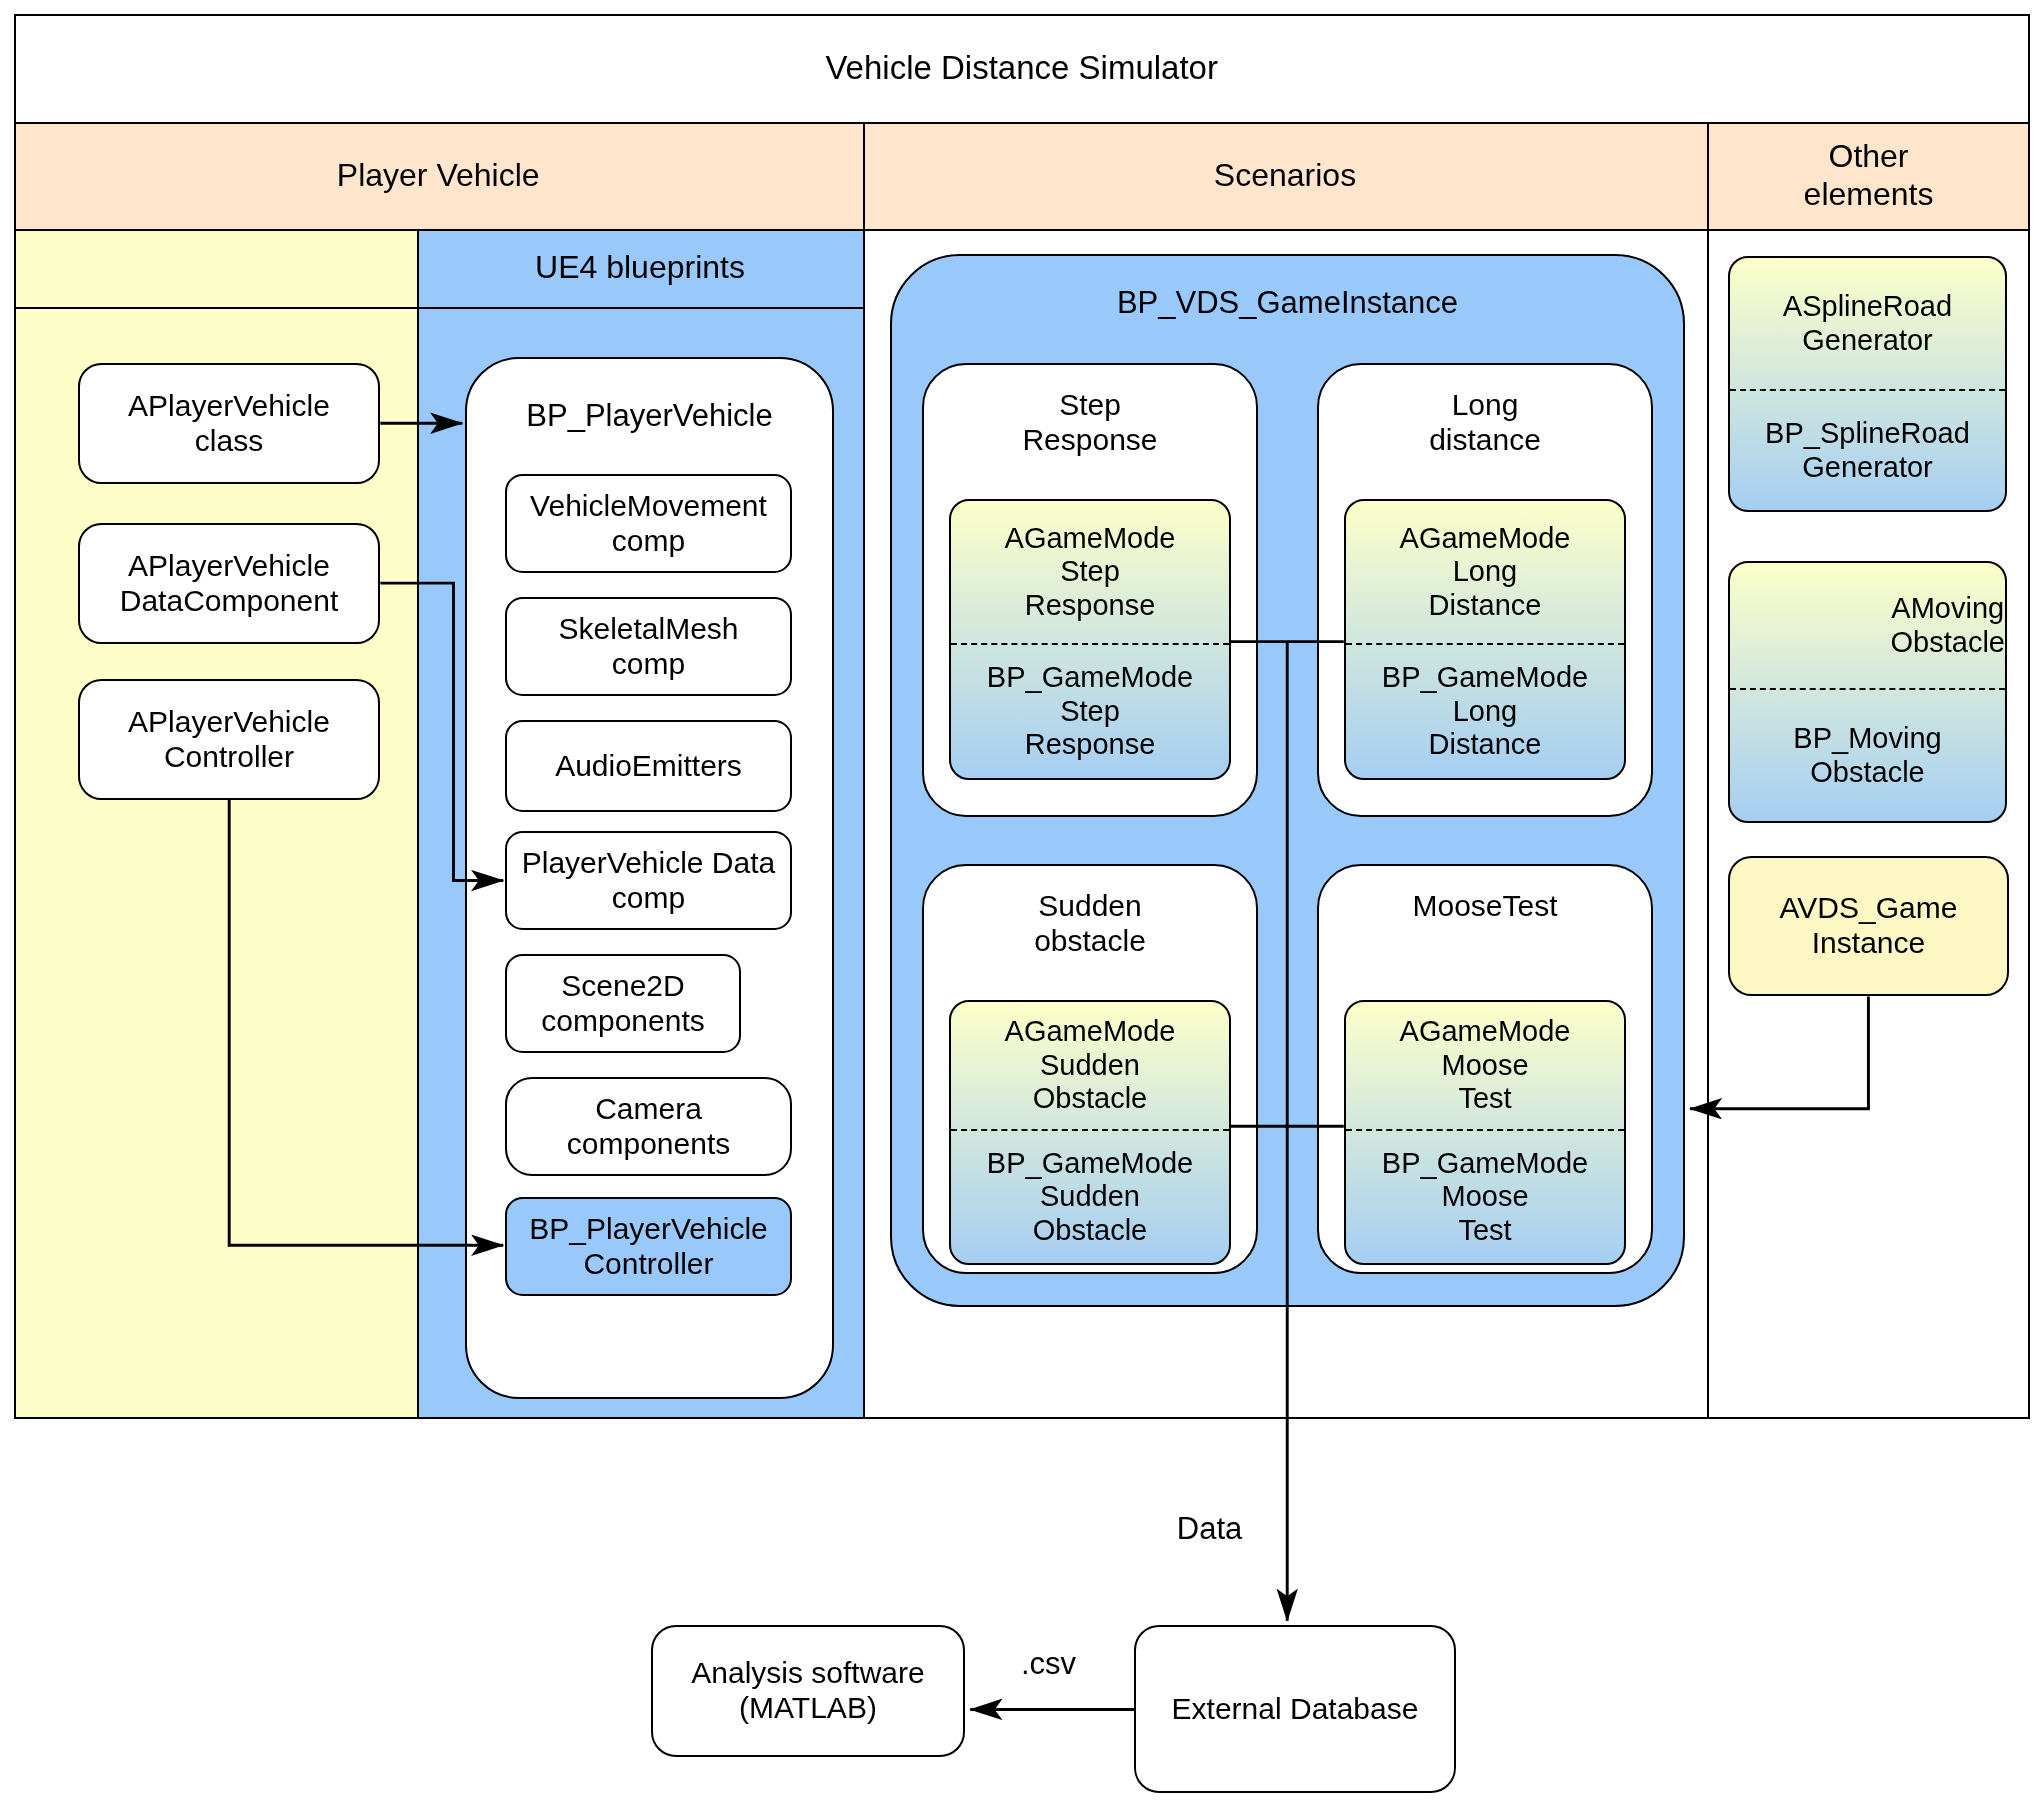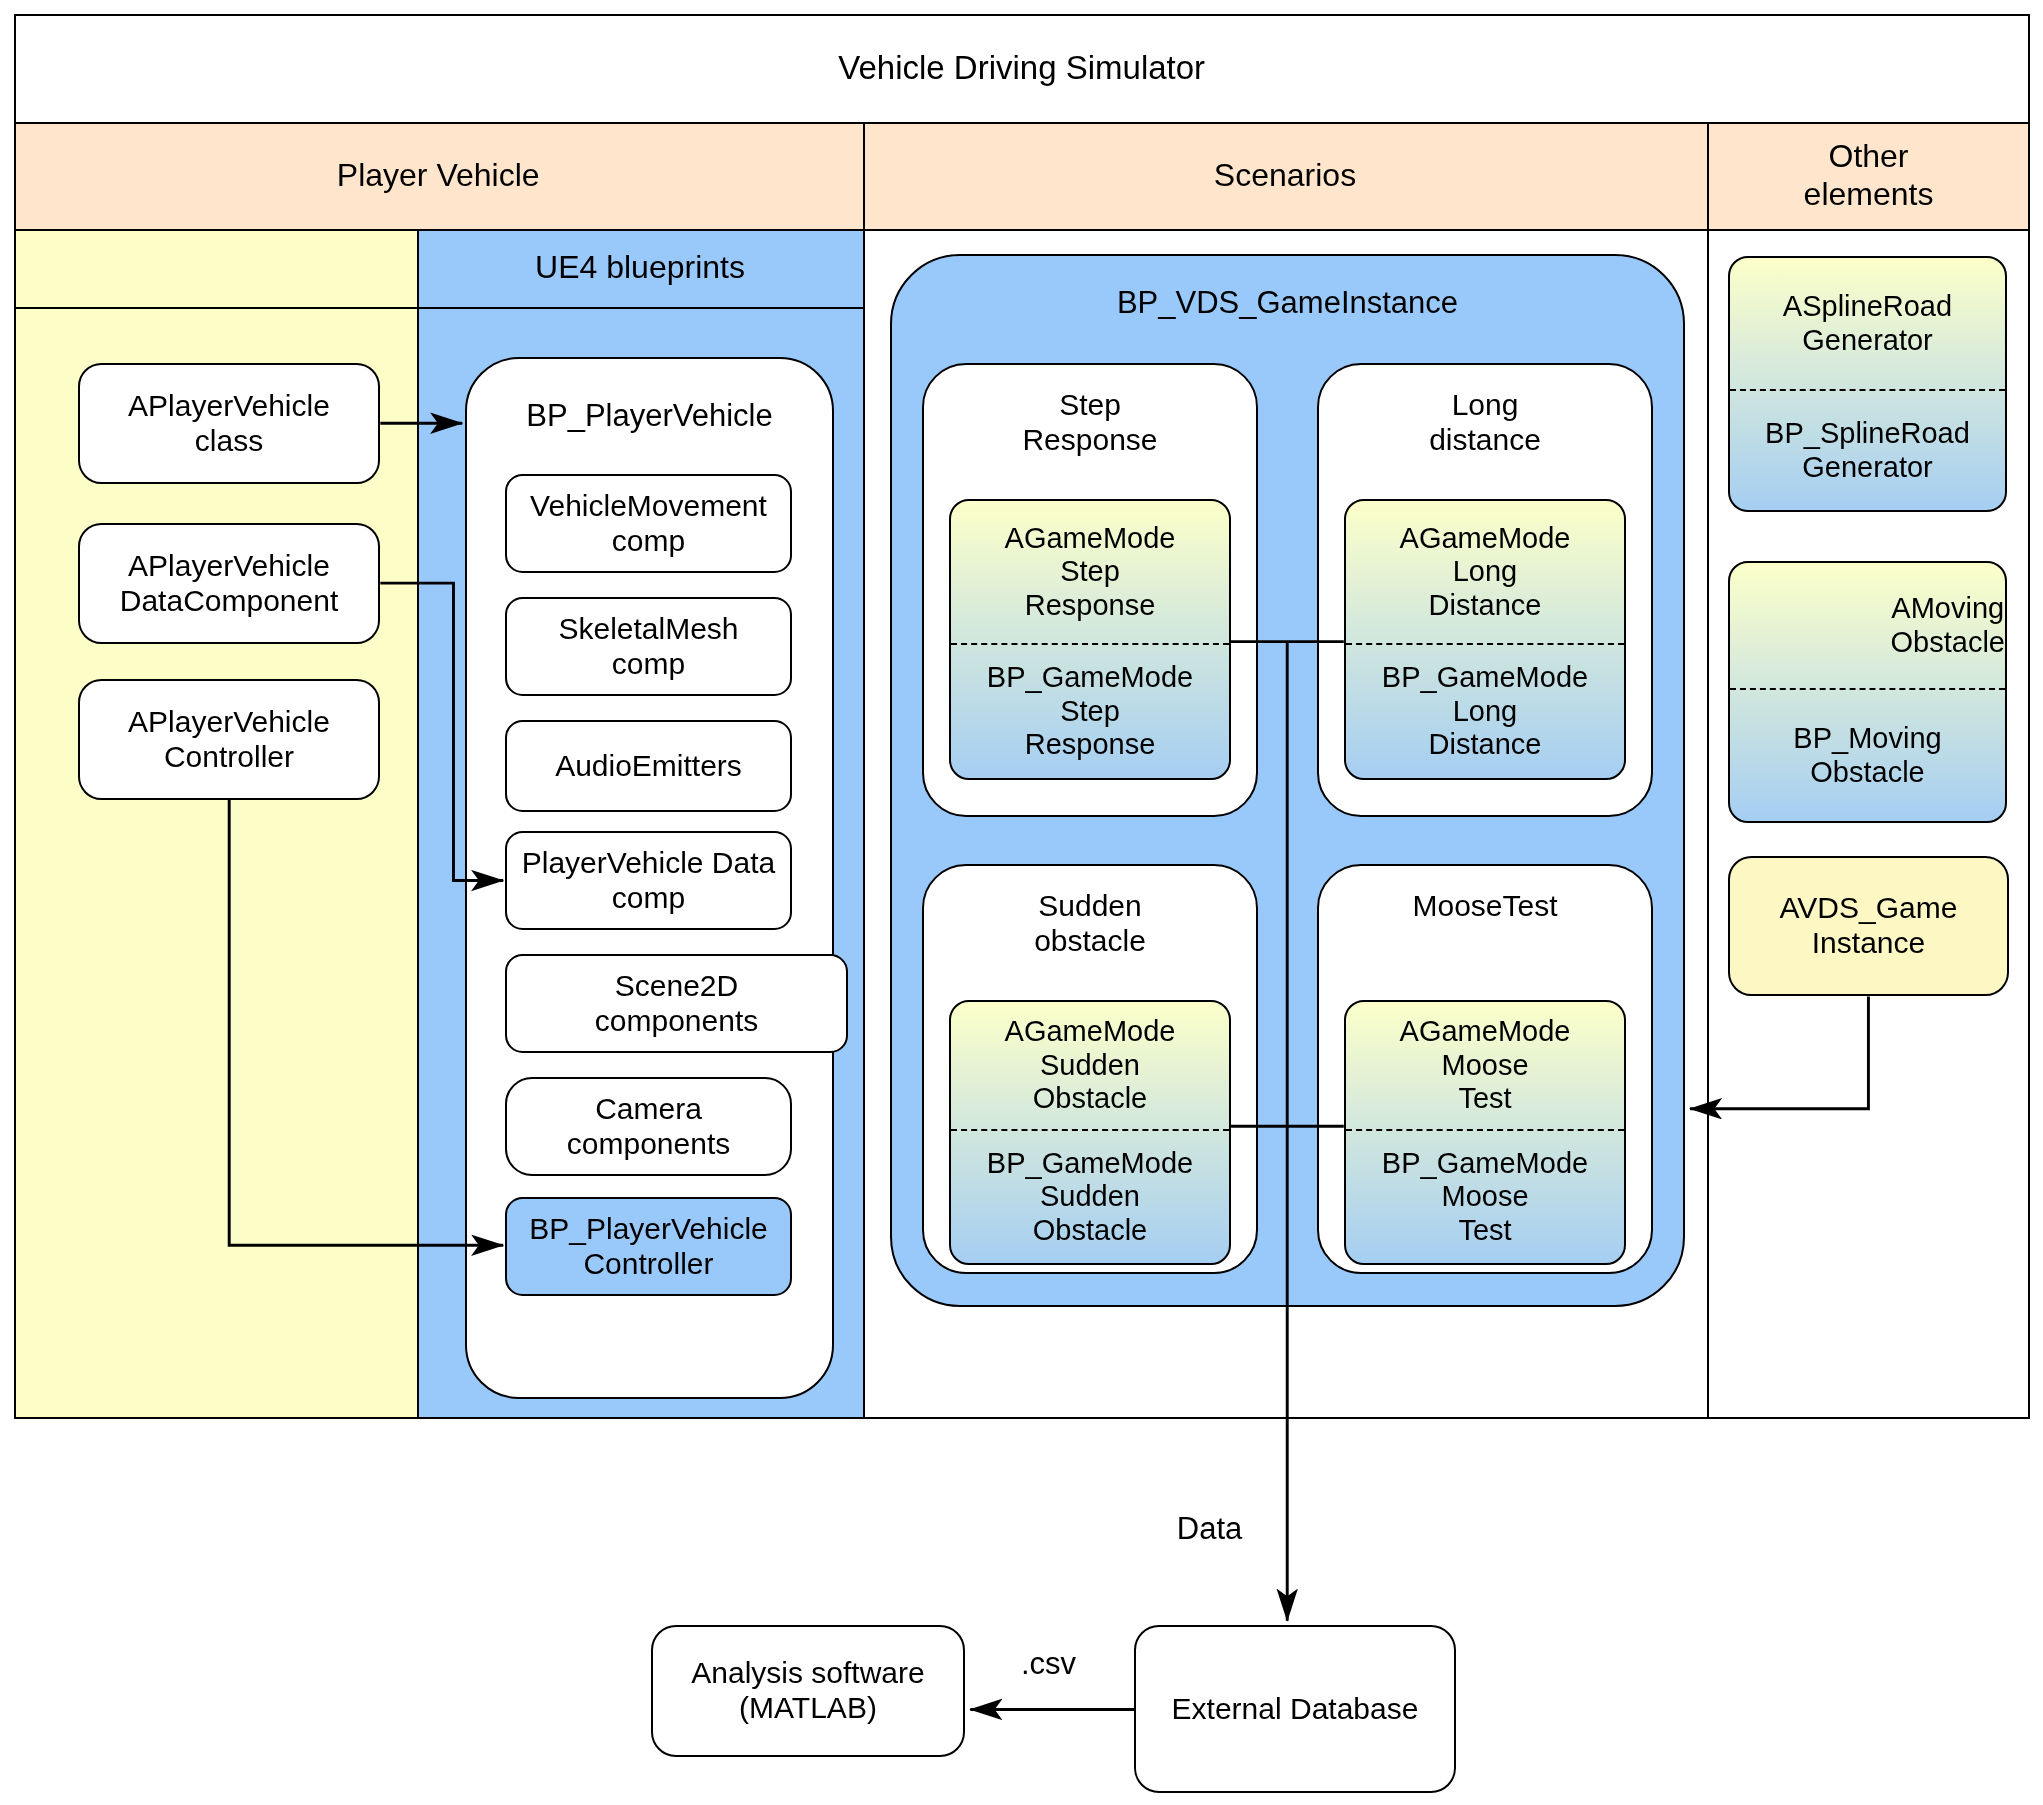--- a/index.html
+++ b/index.html
@@ -48,21 +48,21 @@
   <div class="abs hline" style="left:13.7px;top:122px;width:2016px;"></div>
   <div class="abs hline" style="left:13.7px;top:229px;width:2016px;"></div>
   <div class="abs hline" style="left:13.7px;top:307px;width:849px;"></div>
   <div class="abs vline" style="left:863px;top:122px;height:1297px;"></div>
   <div class="abs vline" style="left:1707px;top:122px;height:1297px;"></div>
   <div class="abs vline" style="left:417px;top:229px;height:1190px;"></div>
 
   <div class="abs frame" style="left:13.7px;top:13.7px;width:2016px;height:1405px;"></div>
 
   <div class="abs cc title" style="left:13.7px;top:13.7px;width:2016px;height:108px;">
-    <span class="t">Vehicle Driving Simulator</span>
+    <span class="t">Vehicle Distance Simulator</span>
   </div>
   <div class="abs cc hdr" style="left:863px;top:122px;width:844px;height:107px;">
     <span class="t">Scenarios</span>
   </div>
   <div class="abs cc hdr" style="left:13.7px;top:122px;width:849px;height:107px;">
     <span class="t">Player Vehicle</span>
   </div>
   <div class="abs cc hdr" style="left:1707px;top:122px;width:323px;height:107px;">
     <span class="t">Other
 elements</span>
@@ -96,21 +96,21 @@
     <span class="t">SkeletalMesh
 comp</span>
   </div>
   <div class="abs cc inbox" style="left:505px;top:720px;width:287px;height:92px;">
     <span class="t">AudioEmitters</span>
   </div>
   <div class="abs cc inbox" style="left:505px;top:831px;width:287px;height:99px;">
     <span class="t">PlayerVehicle Data
 comp</span>
   </div>
-  <div class="abs cc inbox" style="left:505px;top:954px;width:343px;height:99px;">
+  <div class="abs cc inbox" style="left:505px;top:954px;width:236px;height:99px;">
     <span class="t">Scene2D
 components</span>
   </div>
   <div class="abs cc inbox" style="left:505px;top:1077px;width:287px;height:99px;border-radius:27px;">
     <span class="t">Camera
 components</span>
   </div>
   <div class="abs cc inbox blue" style="left:505px;top:1197px;width:287px;height:99px;">
     <span class="t">BP_PlayerVehicle
 Controller</span>

